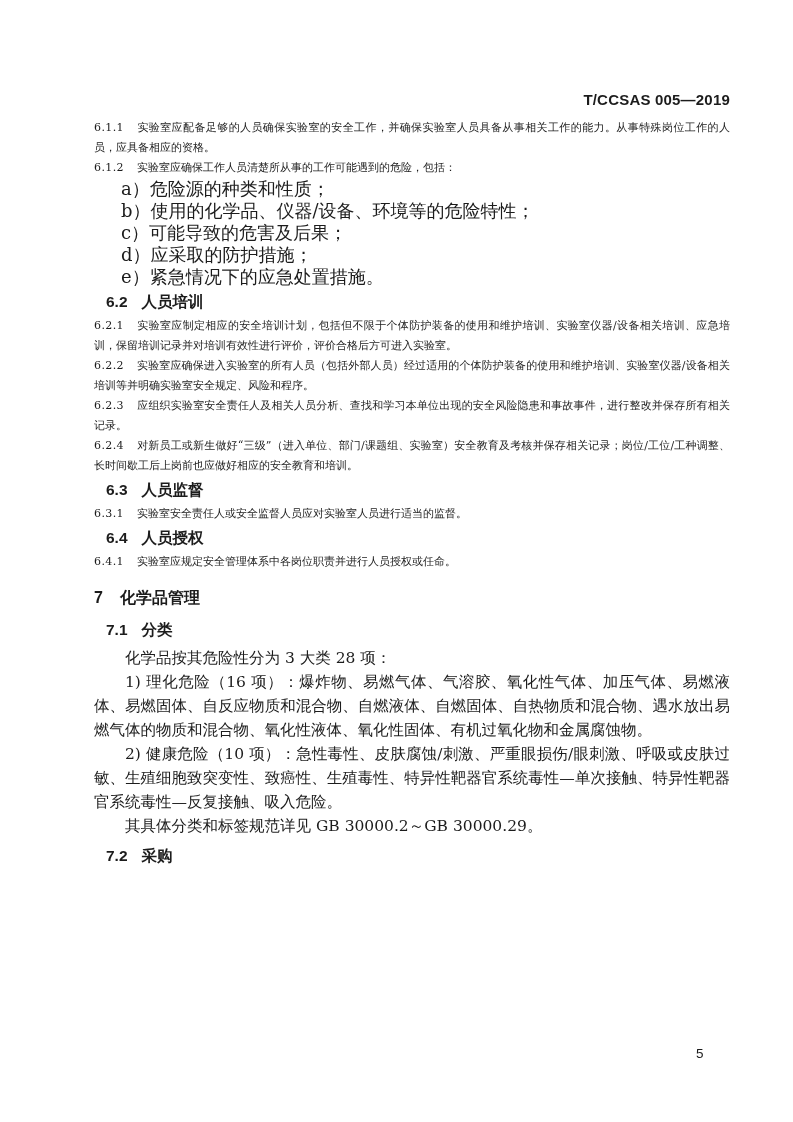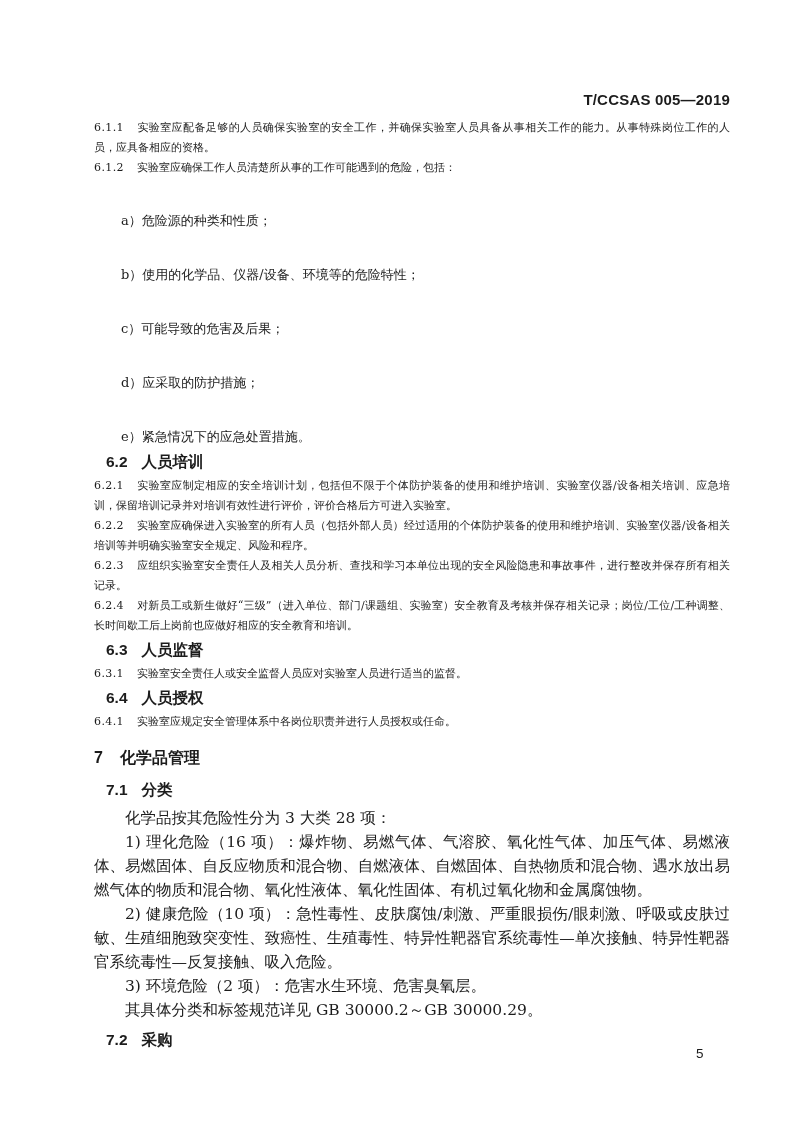--- a/index.html
+++ b/index.html
@@ -32,24 +32,23 @@
   .clause {
     font-size: 11px;
     line-height: 20px;
     text-align: justify;
   }
   .clause .num {
     padding-right: 13px;
     letter-spacing: 0.4px;
   }
   .alpha {
-    font-size: 13px;
+    font-size: 18px;
     line-height: 22px;
     text-indent: 27px;
-    margin-top: 32px;
   }
   .h2 {
     font-family: "Liberation Sans", sans-serif;
     font-weight: bold;
     font-size: 15.5px;
     line-height: 24px;
     margin: 2px 0 2px 0;
   }
   .h2 .num { padding-right: 14px; font-weight: bold; margin-left: 12px; }
   .h1 {
@@ -114,21 +113,20 @@
     <p class="clause"><span class="num">6.4.1</span><span>实验室应规定安全管理体系中各岗位职责并进行人员授权或任命。</span></p>
 
 
     <p class="h1"><span class="num">7</span><span>化学品管理</span></p>
 
     <p class="h2 h2-sub"><span class="num">7.1</span><span>分类</span></p>
 
     <p class="ipara">化学品按其危险性分为 3 大类 28 项：</p>
     <p class="ipara">1) 理化危险（16 项）：爆炸物、易燃气体、气溶胶、氧化性气体、加压气体、易燃液体、易燃固体、自反应物质和混合物、自燃液体、自燃固体、自热物质和混合物、遇水放出易燃气体的物质和混合物、氧化性液体、氧化性固体、有机过氧化物和金属腐蚀物。</p>
     <p class="ipara">2) 健康危险（10 项）：急性毒性、皮肤腐蚀/刺激、严重眼损伤/眼刺激、呼吸或皮肤过敏、生殖细胞致突变性、致癌性、生殖毒性、特异性靶器官系统毒性—单次接触、特异性靶器官系统毒性—反复接触、吸入危险。</p>
-    <p class="ipara">3) 环境危险（2 项）：危害水生环境、危害臭氧层。</p>
     <p class="ipara">其具体分类和标签规范详见 GB 30000.2～GB 30000.29。</p>
 
     <p class="h2 h2-sub"><span class="num">7.2</span><span>采购</span></p>
 
   </div>
 
   <div class="page-number">5</div>
 </div>
 
 </body></html>

